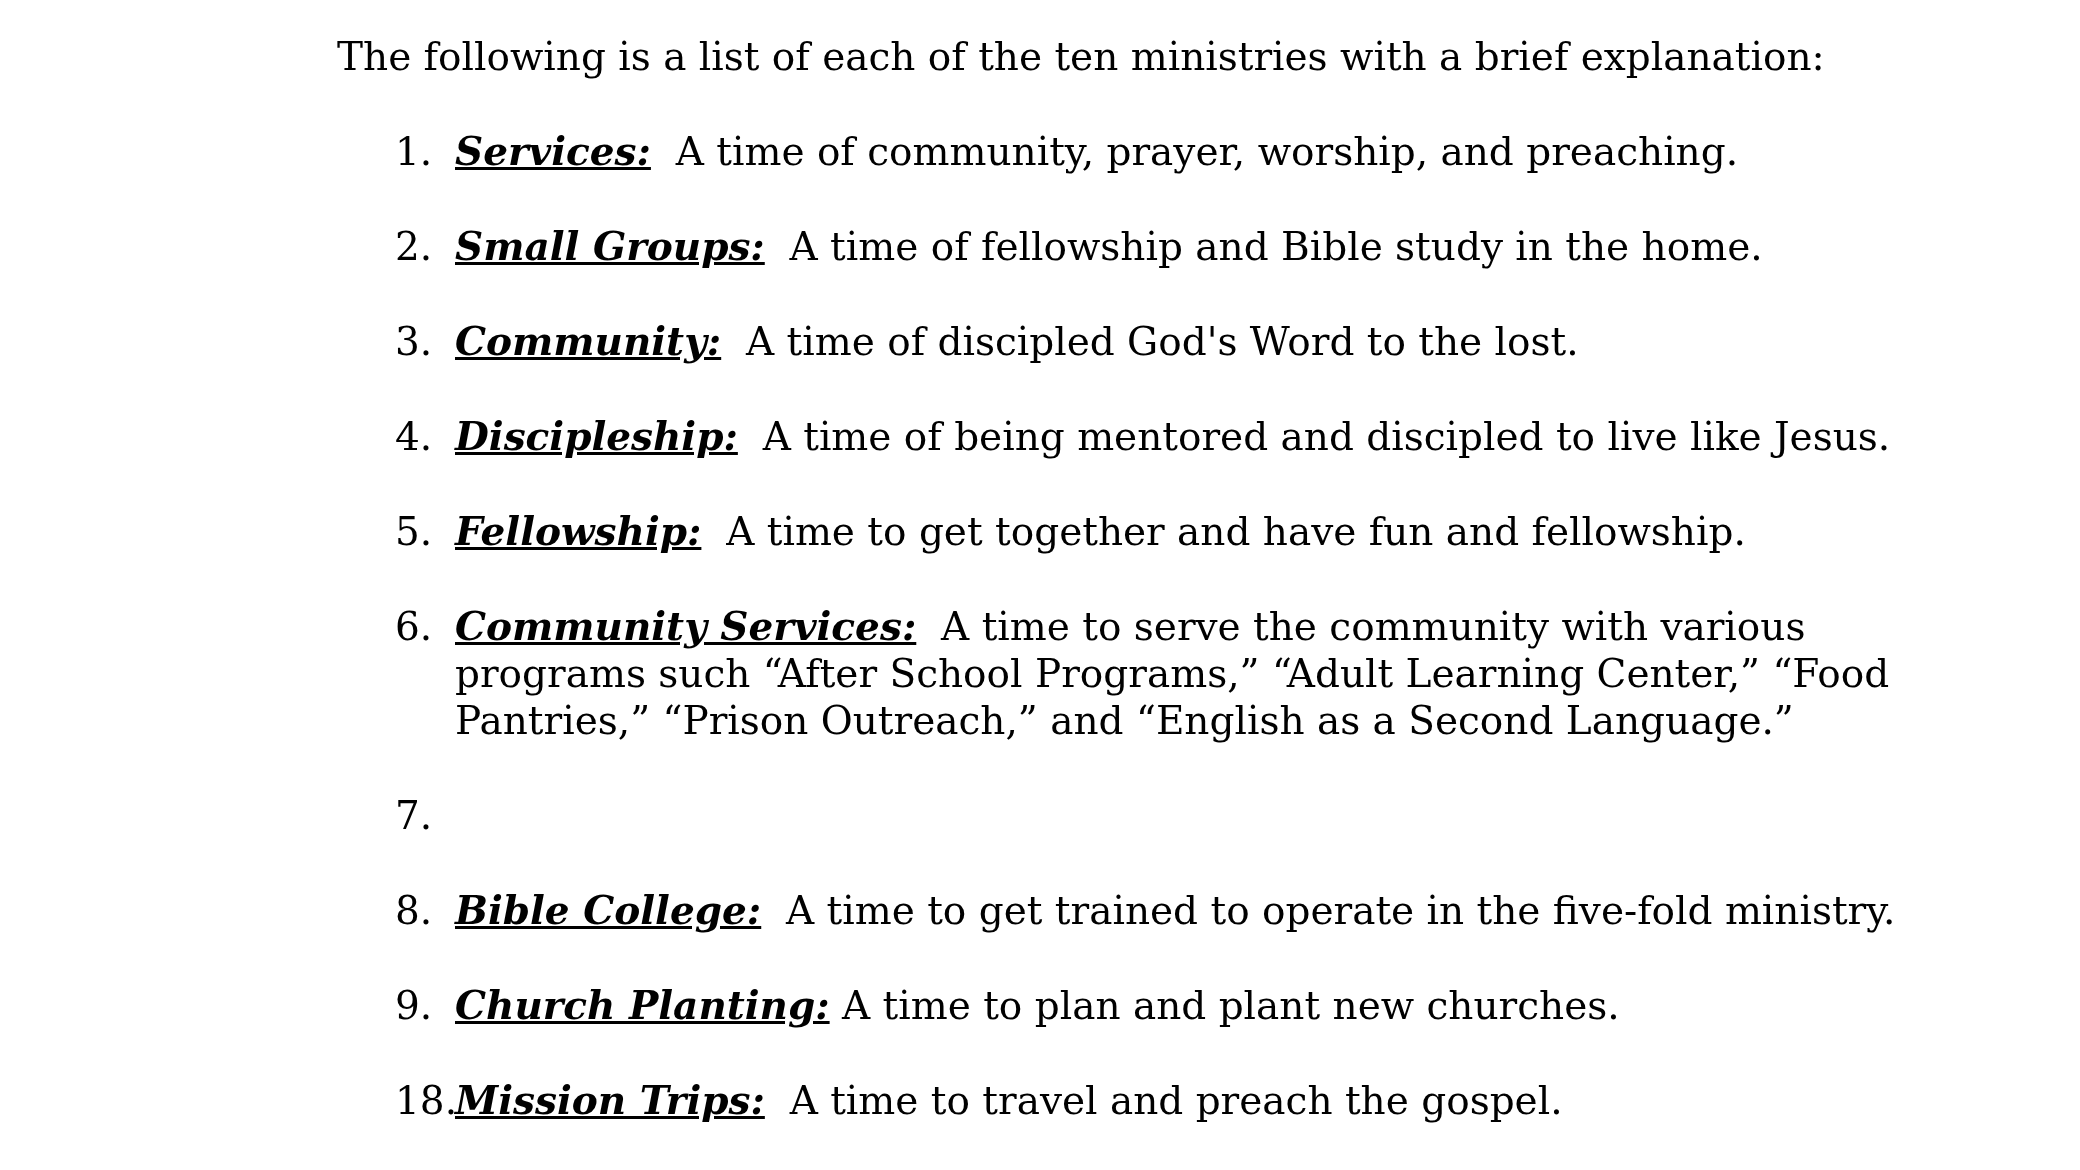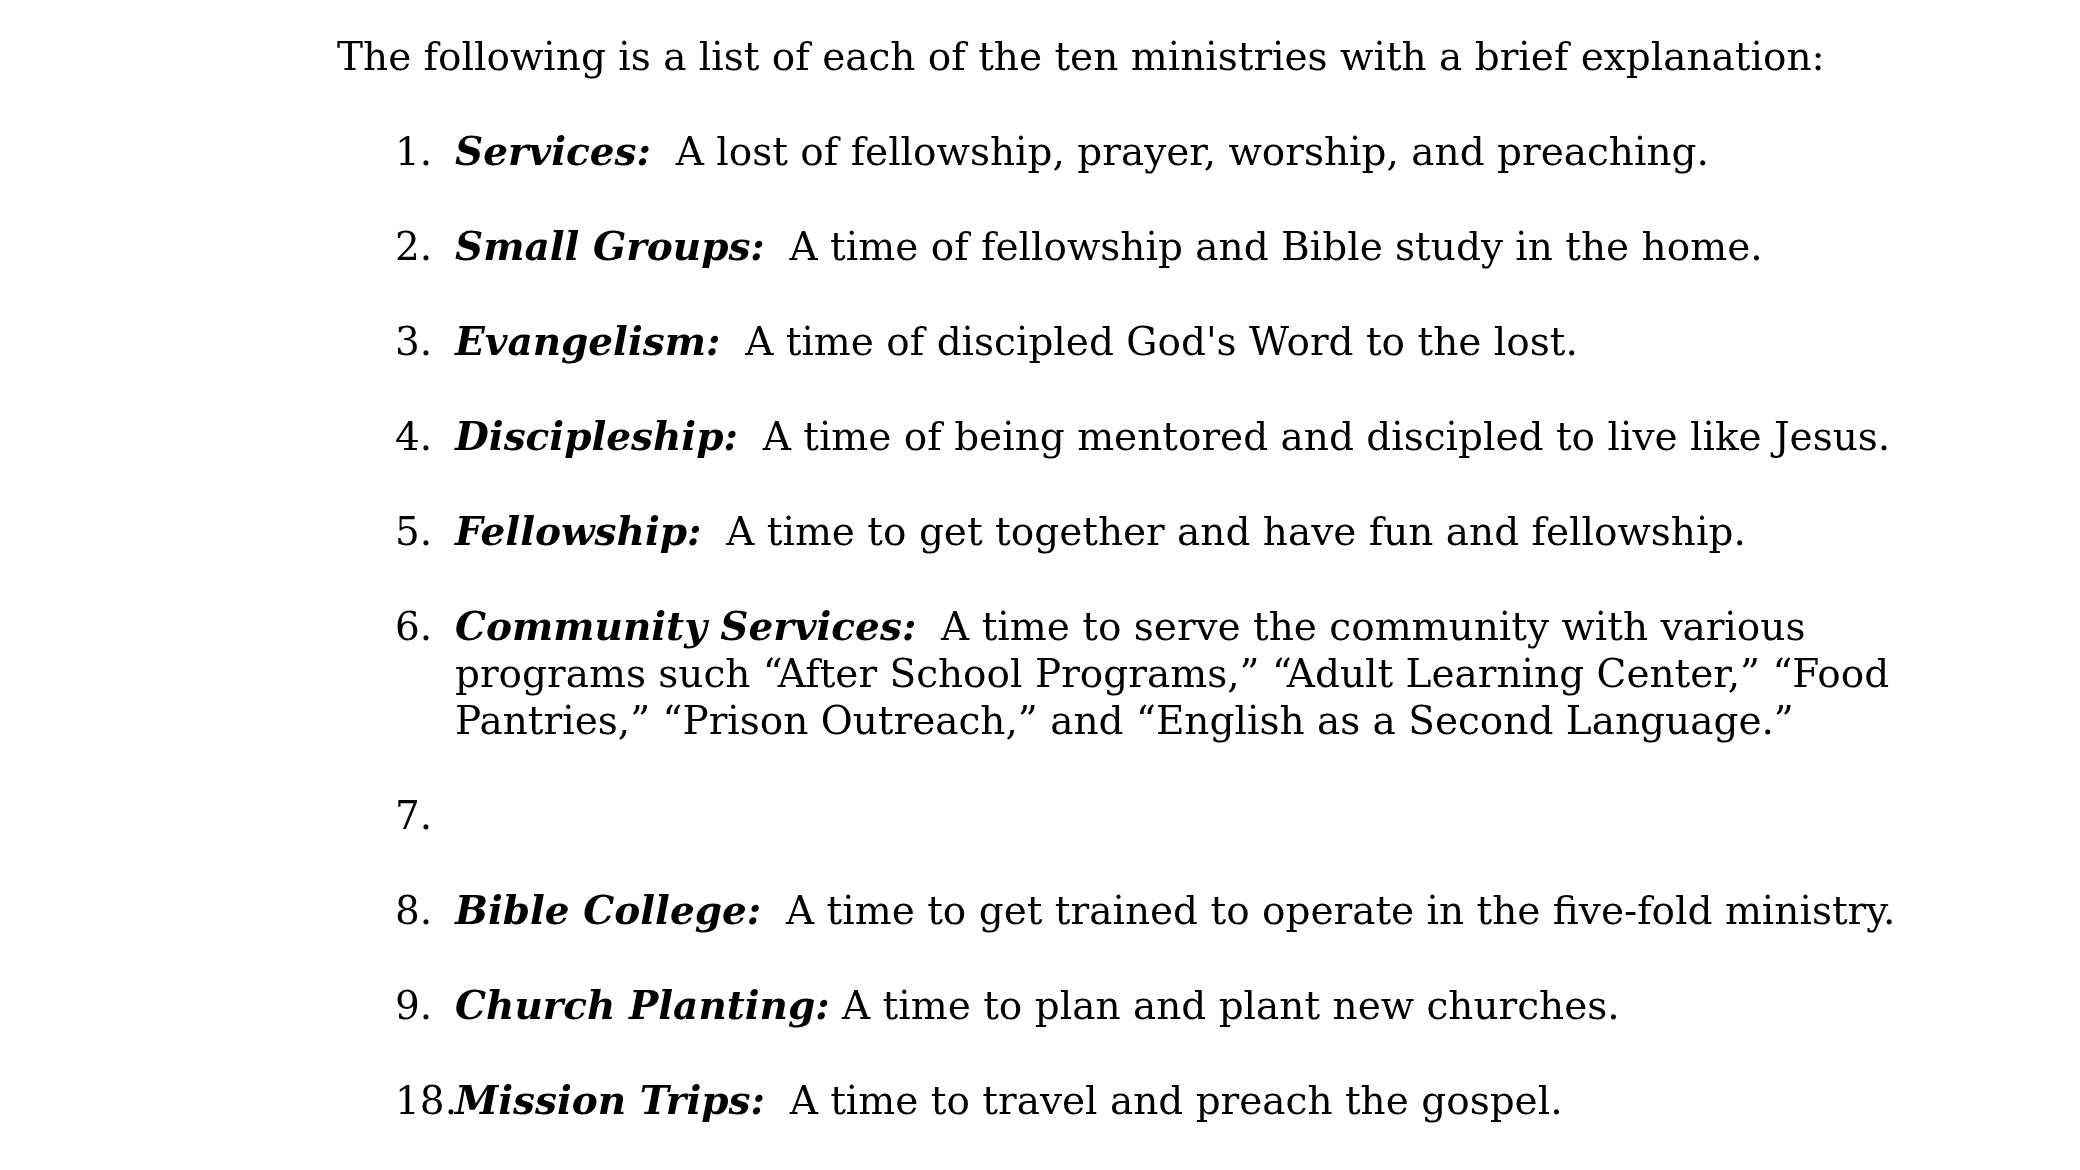--- a/index.html
+++ b/index.html
@@ -40,40 +40,41 @@
     flex: 0 0 60px;
     width: 60px;
   }
   .text {
     white-space: pre-wrap;
     max-width: 1560px;
   }
   .term {
     font-weight: bold;
     font-style: italic;
+    text-decoration: underline;
   }
 </style>
 </head>
 <body>
 
 <div class="page">
   <p class="intro">The following is a list of each of the ten ministries with a brief explanation:</p>
 
   <div class="ministry-list">
     <div class="item">
         <span class="num">1.</span>
-        <div class="text"><span class="term">Services:</span><span>  A lost of fellowship, prayer, worship, and preaching.</span></div>
+        <div class="text"><span class="term">Services:</span><span>  A time of community, prayer, worship, and preaching.</span></div>
       </div>
     <div class="item">
         <span class="num">2.</span>
         <div class="text"><span class="term">Small Groups:</span><span>  A time of fellowship and Bible study in the home.</span></div>
       </div>
     <div class="item">
         <span class="num">3.</span>
-        <div class="text"><span class="term">Evangelism:</span><span>  A time of discipled God's Word to the lost.</span></div>
+        <div class="text"><span class="term">Community:</span><span>  A time of discipled God's Word to the lost.</span></div>
       </div>
     <div class="item">
         <span class="num">4.</span>
         <div class="text"><span class="term">Discipleship:</span><span>  A time of being mentored and discipled to live like Jesus.</span></div>
       </div>
     <div class="item">
         <span class="num">5.</span>
         <div class="text"><span class="term">Fellowship:</span><span>  A time to get together and have fun and fellowship.</span></div>
       </div>
     <div class="item">

